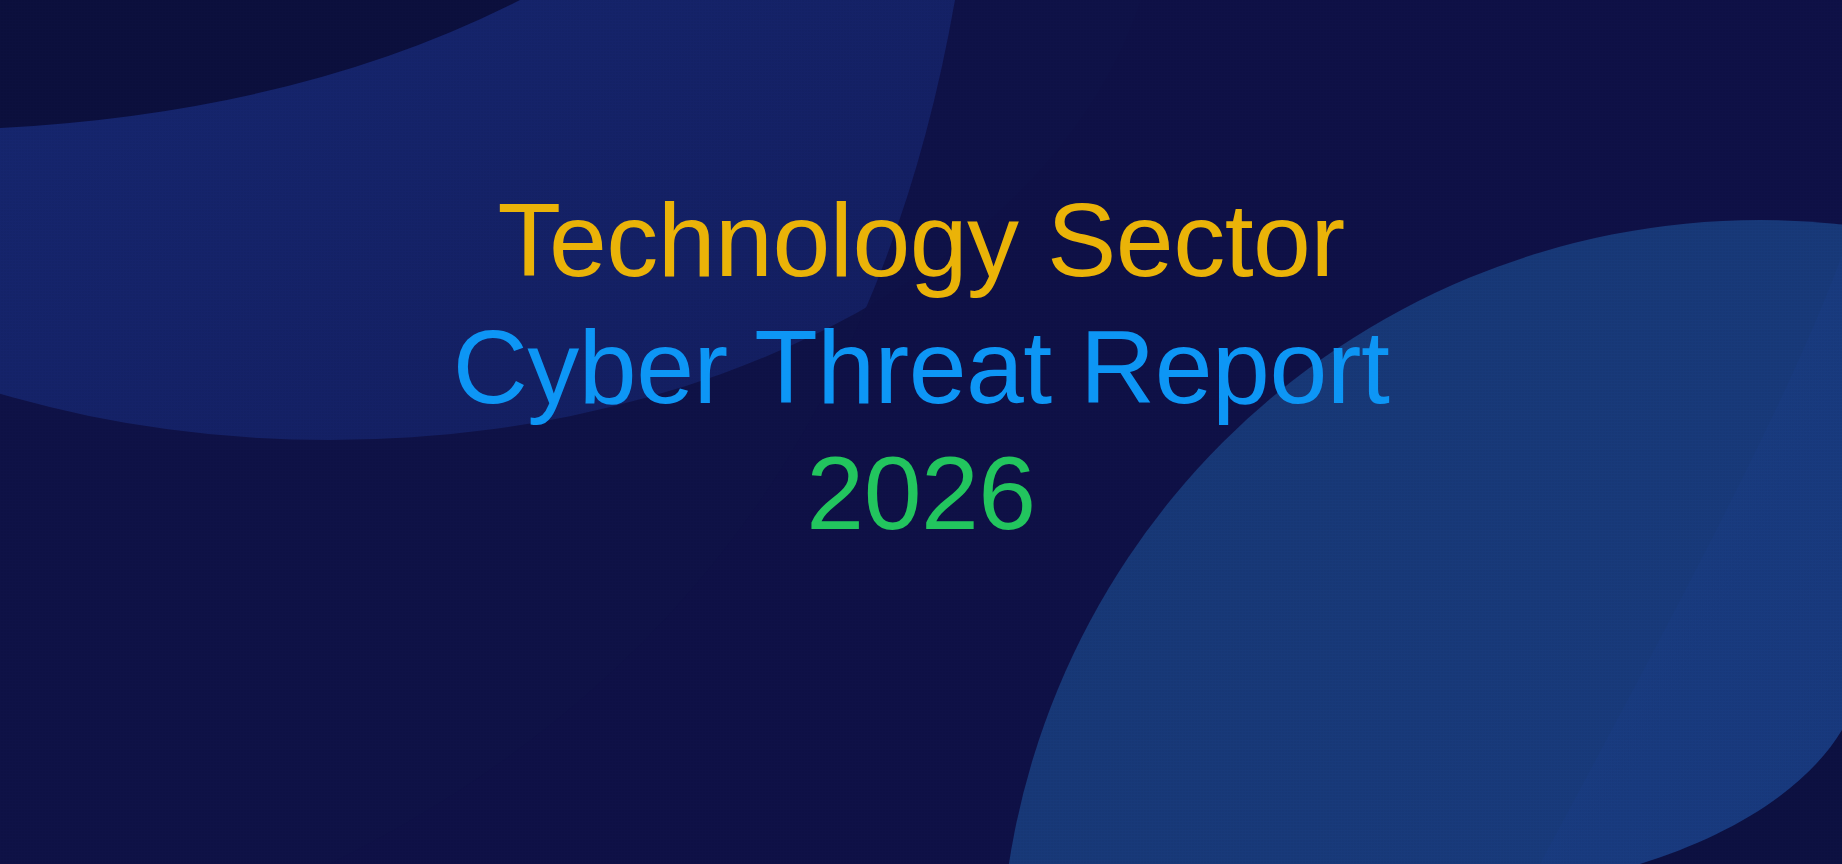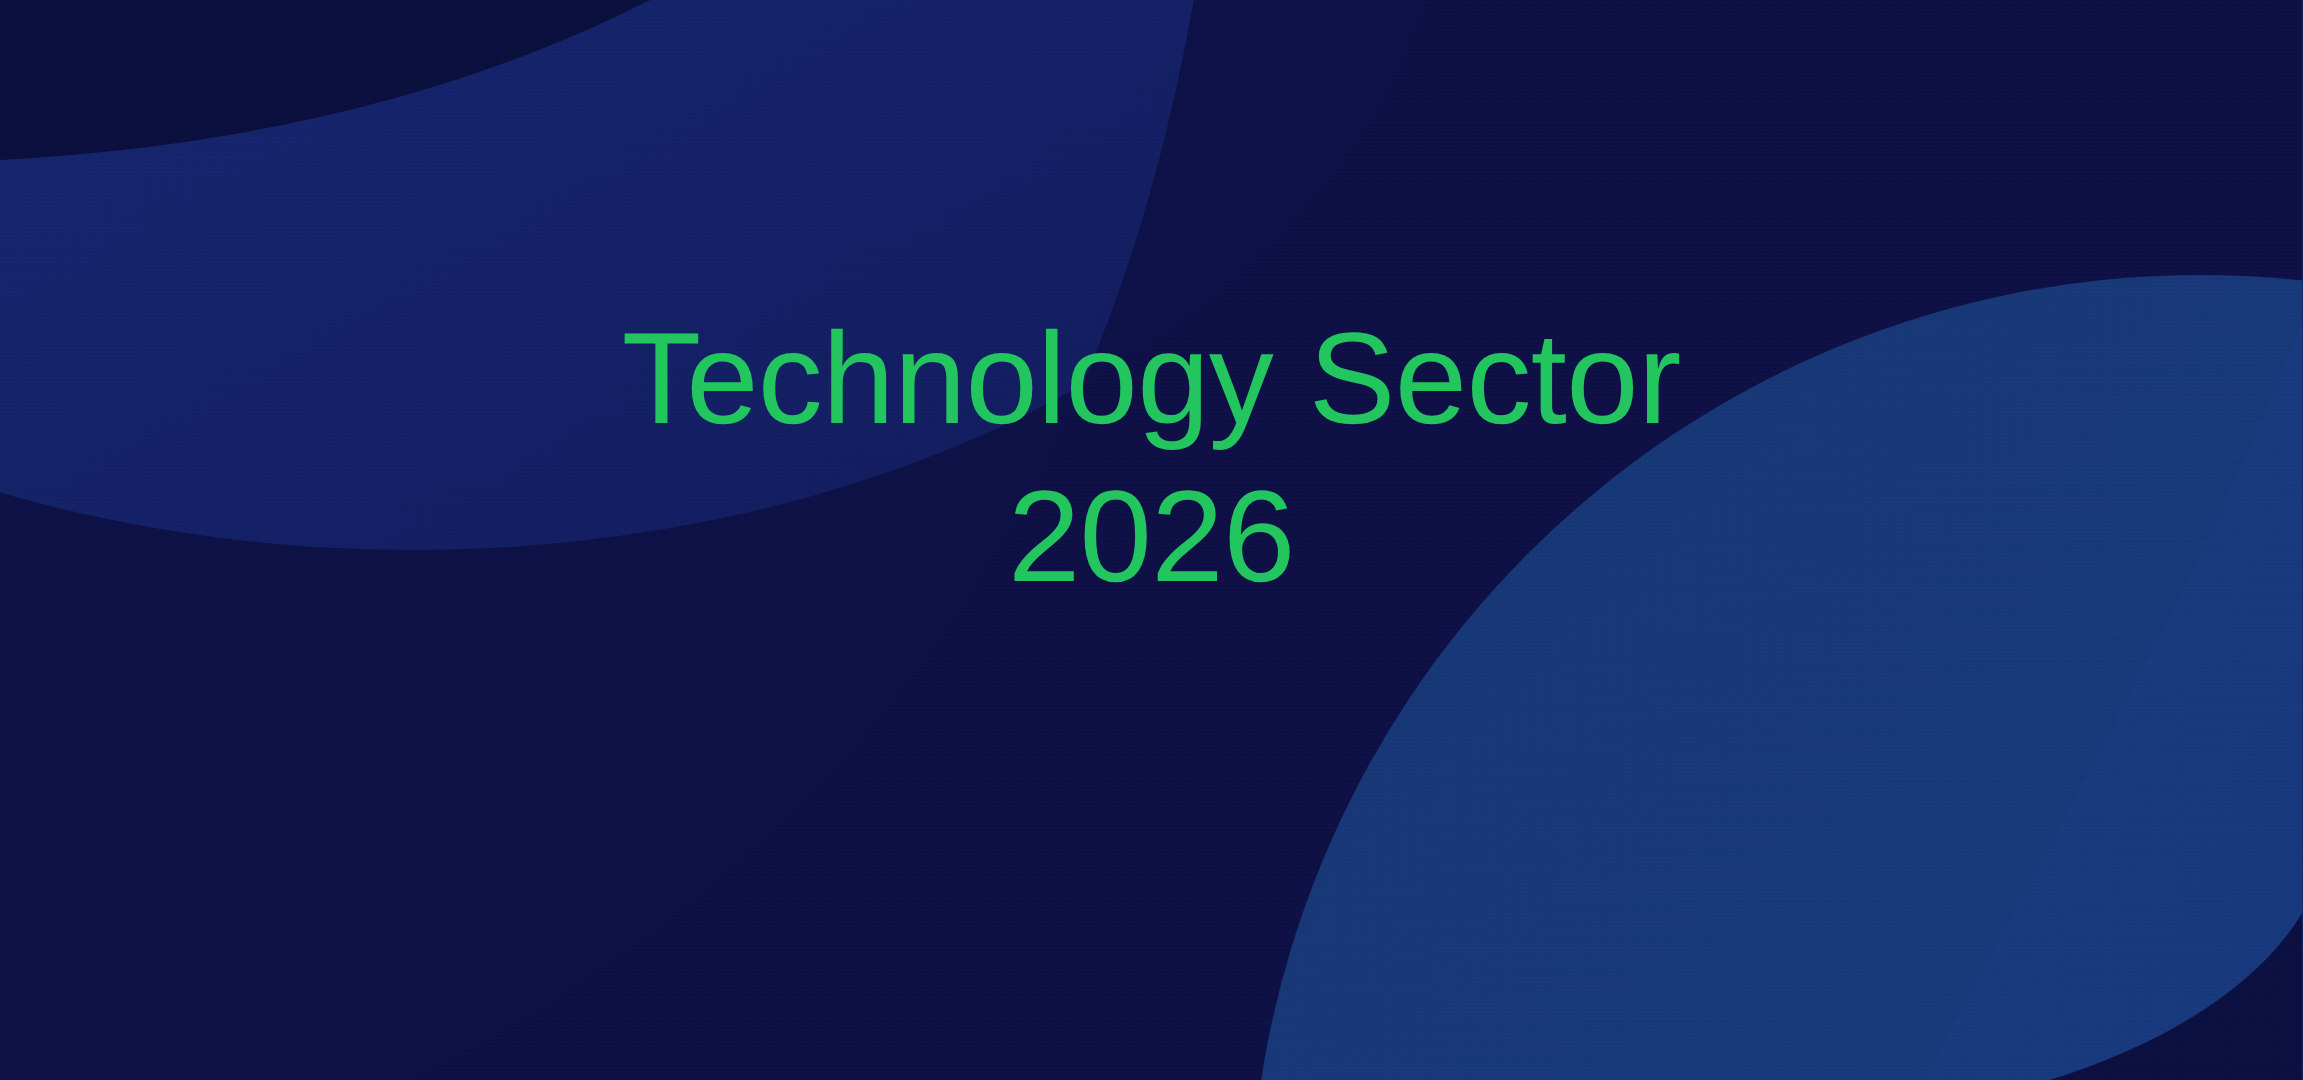--- a/index.html
+++ b/index.html
@@ -63,21 +63,21 @@
 
   .title-line {
     display: block;
     font-size: 104px;
     line-height: 1.22;
     font-weight: 300;
     letter-spacing: -0.5px;
     white-space: nowrap;
     margin: 0;
   }
-  .title-line-1 { color: #22c55e; }
+  .title-line-1 { color: #eab308; }
   .title-line-2 { color: #0d96f5; }
   .title-line-3 { color: #22c55e; }
 </style>
 </head>
 <body>
 
 <div class="slide">
 
   <div class="bg-layer">
     <svg class="bg-svg" viewBox="0 0 1842 864" preserveAspectRatio="none">
@@ -113,16 +113,17 @@
                C 1660 640 1790 400 1842 255 Z" fill="url(#gradRightBand)" opacity="0.55"></path>
 
       <path d="M 1842 730 L 1842 864 L 1640 864
                C 1730 836 1806 790 1842 730 Z" fill="#0c1040"></path>
     </svg>
     <div class="bg-noise"></div>
   </div>
 
   <div class="title-block">
     <span class="title-line title-line-1">Technology Sector</span>
+    <span class="title-line title-line-2">Cyber Threat Report</span>
     <span class="title-line title-line-3">2026</span>
   </div>
 
 </div>
 
 </body></html>

